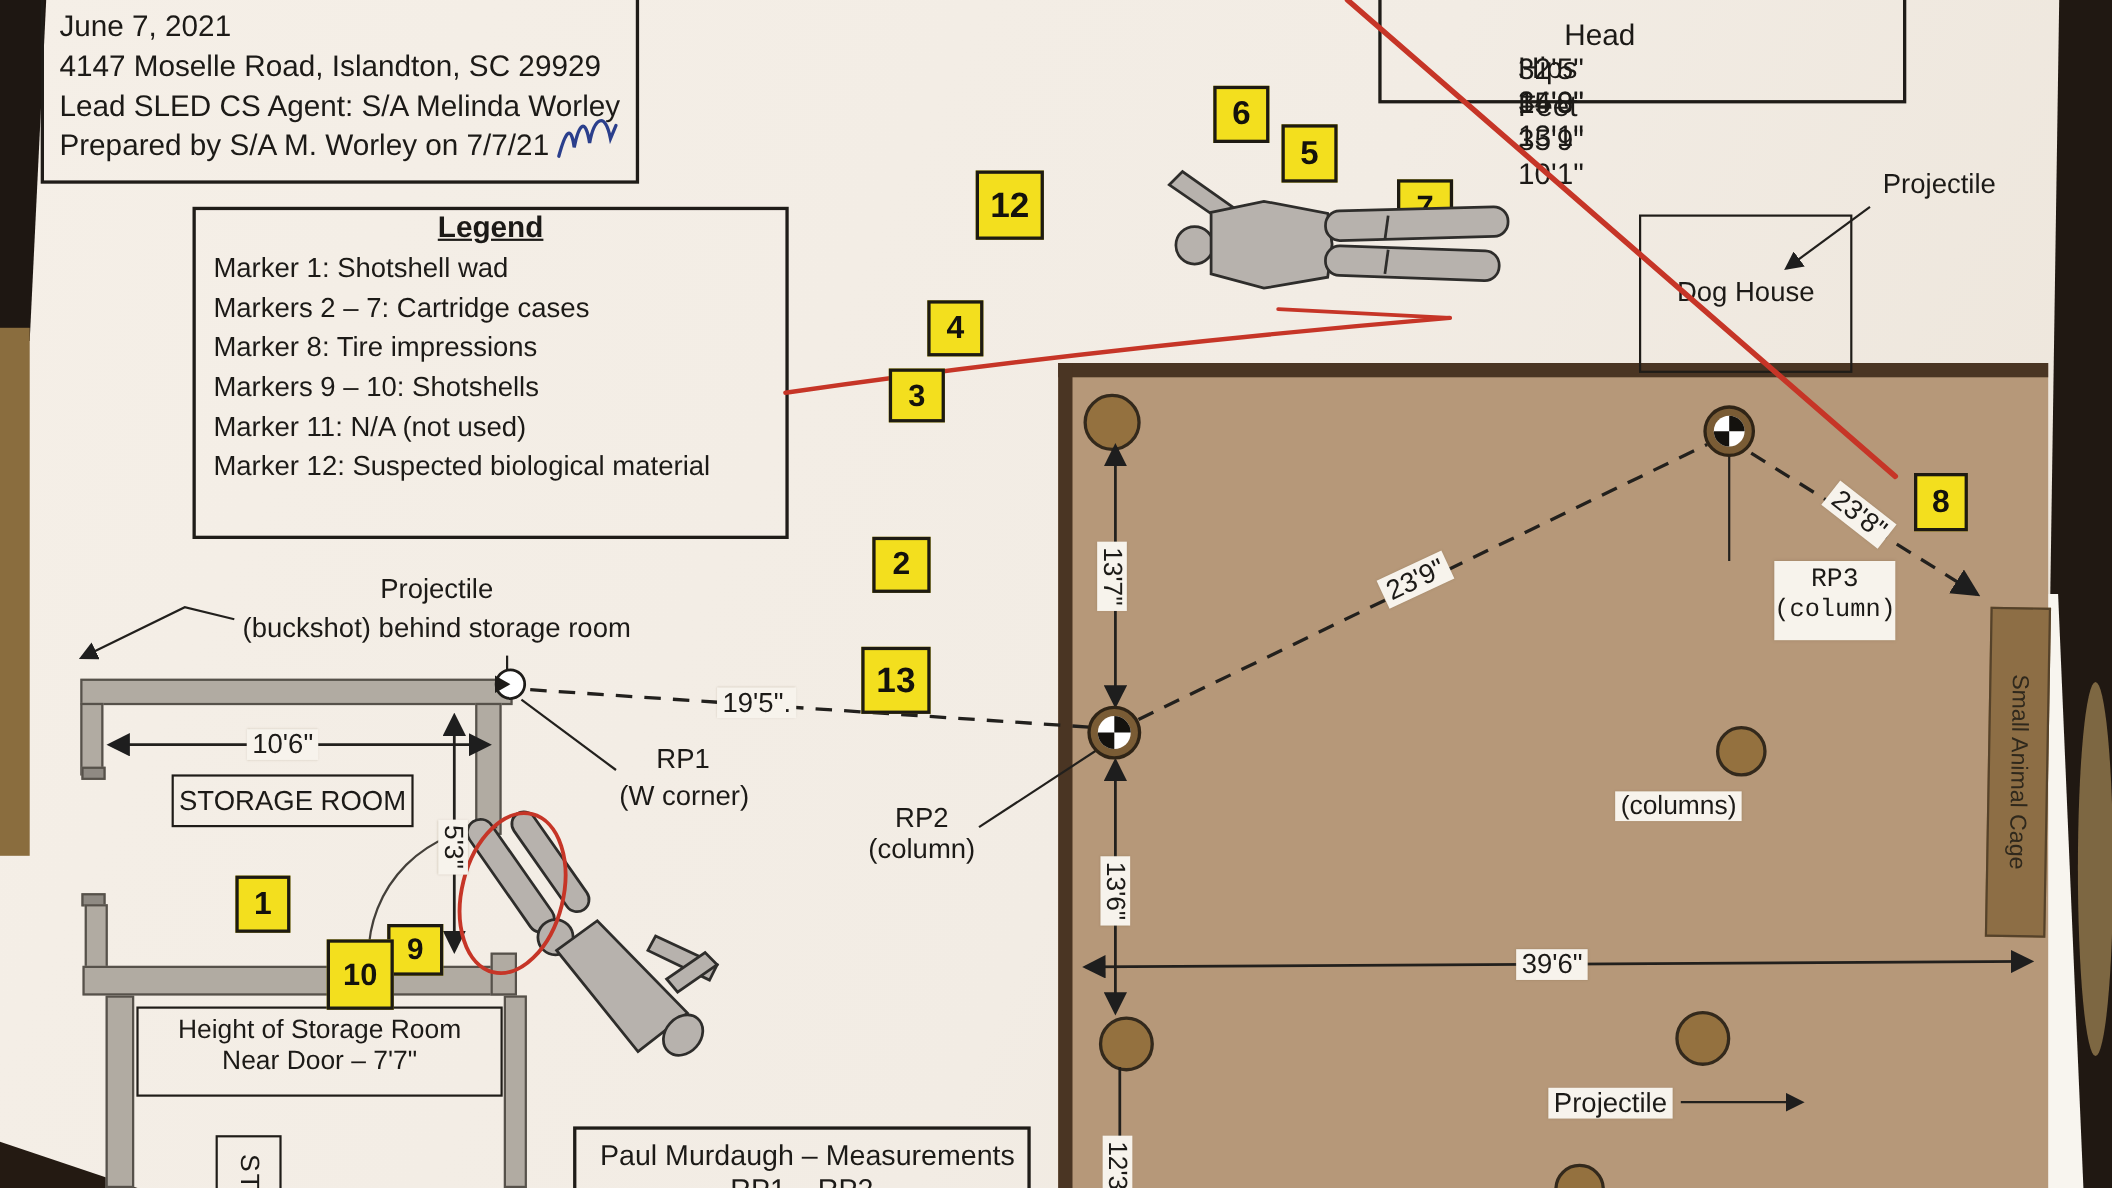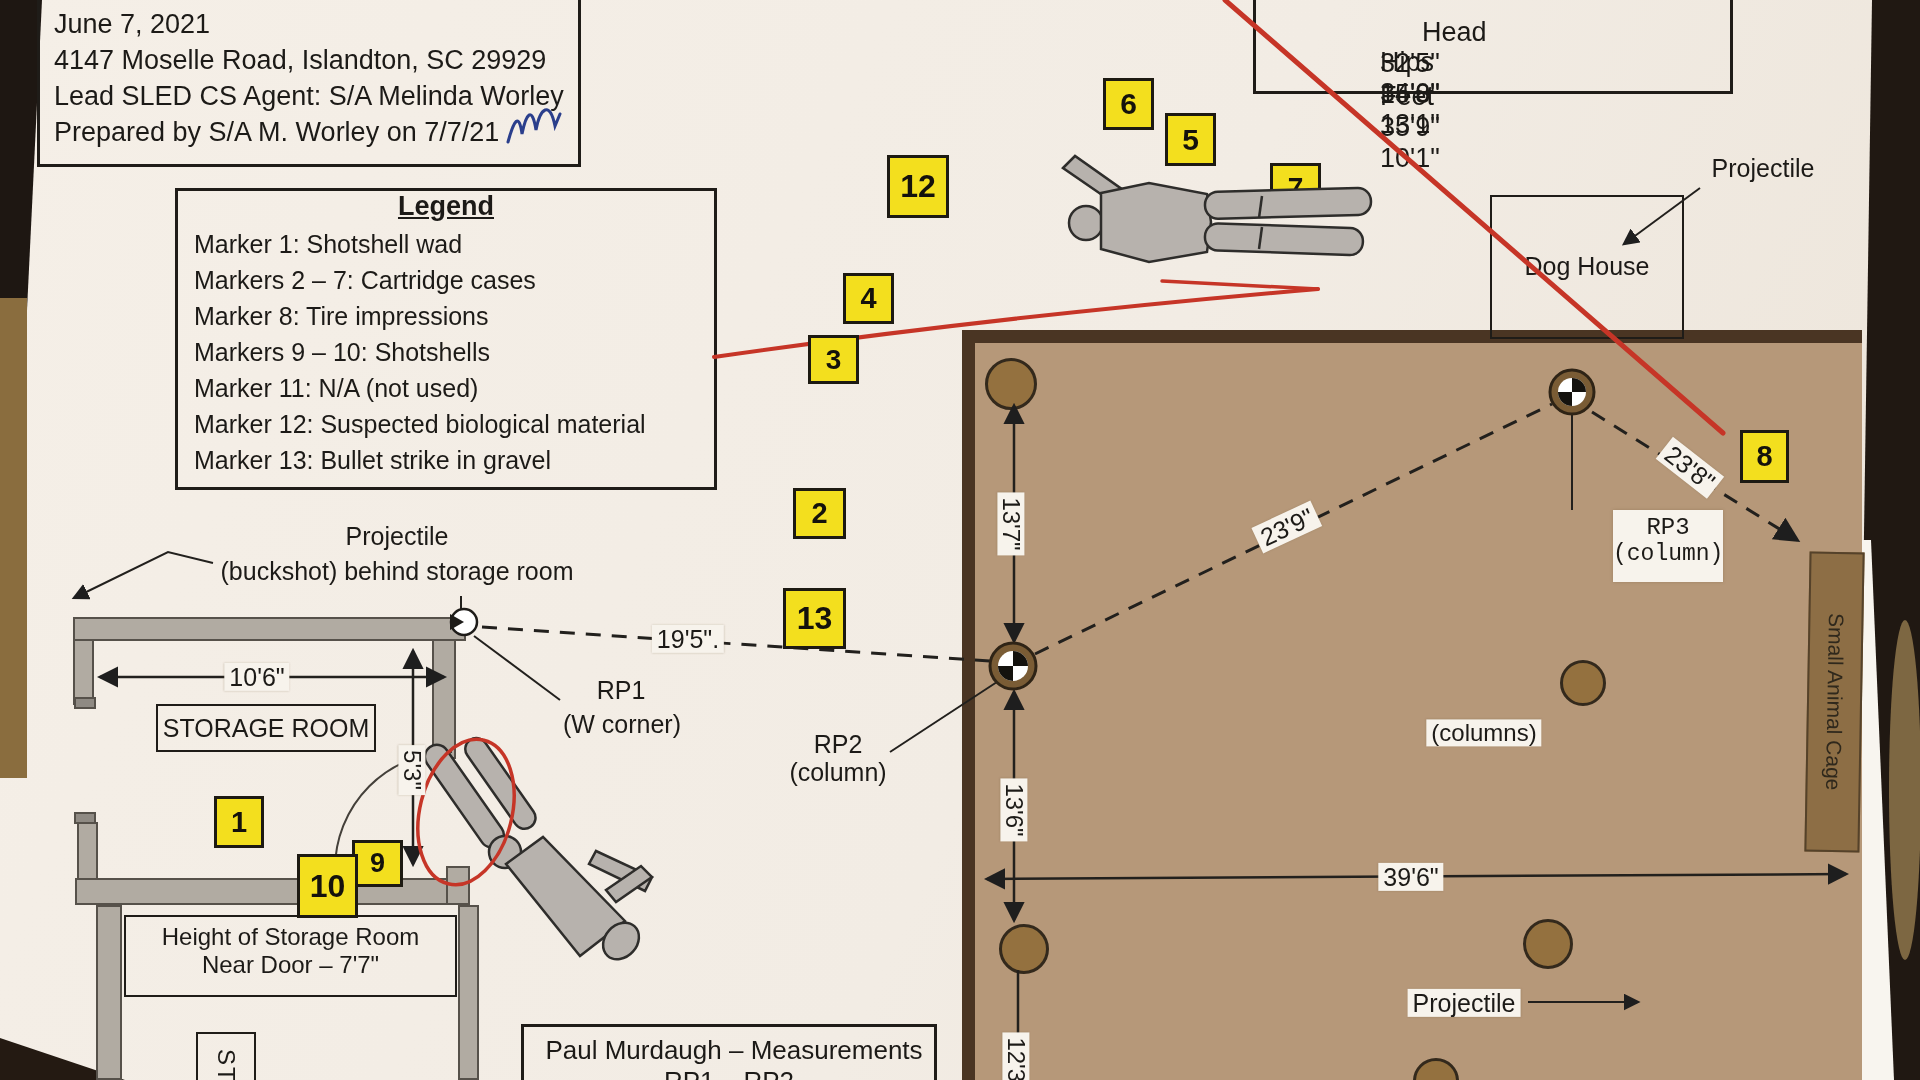--- a/index.html
+++ b/index.html
@@ -76,21 +76,20 @@
 
   <div class="paper-box" style="left:175px;top:188px;width:536px;height:296px;">
     <div style="text-align:center;font-size:27px;font-weight:600;text-decoration:underline;">Legend</div>
     <div style="padding-left:16px;margin-top:4px;">
       <div class="legend-item">Marker 1:  Shotshell wad</div>
       <div class="legend-item">Markers 2 – 7:  Cartridge cases</div>
       <div class="legend-item">Marker 8:  Tire impressions</div>
       <div class="legend-item">Markers 9 – 10:  Shotshells</div>
       <div class="legend-item">Marker 11:  N/A (not used)</div>
       <div class="legend-item">Marker 12:  Suspected biological material</div>
-      <div class="legend-item">Marker 13:  Bullet strike in gravel</div>
     </div>
   </div>
 
   <div class="paper-box" style="left:1253px;top:-96px;width:474px;height:184px;"></div>
   <div class="tbl-row" style="left:1350px;top:-14px;">
     <span style="display:inline-block;width:95px;margin-left:42px;">Head</span>
     <span style="display:inline-block;width:100px;">32'5"</span>
     <span>15'8"</span>
   </div>
   <div class="tbl-row" style="left:1350px;top:16px;">
@@ -204,21 +203,21 @@
   </svg>
 
   <div class="marker" style="left:214px;top:796px;width:44px;height:46px;font-size:29px;">1</div>
   <div class="marker" style="left:793px;top:488px;width:47px;height:45px;font-size:29px;">2</div>
   <div class="marker" style="left:808px;top:335px;width:45px;height:43px;font-size:28px;">3</div>
   <div class="marker" style="left:843px;top:273px;width:45px;height:45px;font-size:29px;">4</div>
   <div class="marker" style="left:1165px;top:113px;width:45px;height:47px;font-size:30px;">5</div>
   <div class="marker" style="left:1103px;top:78px;width:45px;height:46px;font-size:30px;">6</div>
   <div class="marker" style="left:1740px;top:430px;width:43px;height:47px;font-size:29px;">8</div>
   <div class="marker" style="left:352px;top:840px;width:45px;height:41px;font-size:27px;">9</div>
-  <div class="marker" style="left:297px;top:854px;width:55px;height:58px;font-size:32px;">10</div>
+  <div class="marker" style="left:297px;top:854px;width:55px;height:58px;font-size:28px;">10</div>
   <div class="marker" style="left:887px;top:155px;width:56px;height:57px;font-size:32px;">12</div>
   <div class="marker" style="left:783px;top:588px;width:57px;height:55px;font-size:32px;">13</div>
 
   <div class="lbl dim z35" style="left:257px;top:677px;">10'6"</div>
   <div class="lbl dim dim-v z35" style="left:412px;top:770px;font-size:24px;">5'3"</div>
   <div class="lbl dim z35" style="left:688px;top:639px;">19'5".</div>
   <div class="lbl dim dim-v z35" style="left:1011px;top:524px;font-size:24px;">13'7"</div>
   <div class="lbl dim dim-v z35" style="left:1014px;top:810px;font-size:24px;">13'6"</div>
   <div class="lbl dim dim-v z35" style="left:1016px;top:1064px;font-size:24px;">12'3"</div>
   <div class="lbl dim z35" style="left:1411px;top:877px;">39'6"</div>
@@ -229,16 +228,16 @@
   <div class="lbl z35" style="left:397px;top:536px;">Projectile</div>
   <div class="lbl z35" style="left:397px;top:571px;">(buckshot) behind storage room</div>
   <div class="lbl z35" style="left:621px;top:690px;">RP1</div>
   <div class="lbl z35" style="left:622px;top:724px;">(W corner)</div>
   <div class="lbl z35" style="left:838px;top:744px;">RP2</div>
   <div class="lbl z35" style="left:838px;top:772px;">(column)</div>
   <div class="abs whitebg z35" style="left:1613px;top:510px;width:110px;height:72px;text-align:center;box-shadow:0 0 3px rgba(120,100,70,.4);">
     <div style="font-size:24px;margin-top:4px;">RP3</div>
     <div style="font-size:23px;">(column)</div>
   </div>
-  <div class="lbl dim z35" style="left:1484px;top:733px;font-size:24px;">(columns)</div>
+  <div class="lbl dim z35" style="left:1526px;top:733px;font-size:24px;">(columns)</div>
   <div class="lbl dim z35" style="left:1464px;top:1003px;">Projectile</div>
 
 </div>
 
 </body></html>

